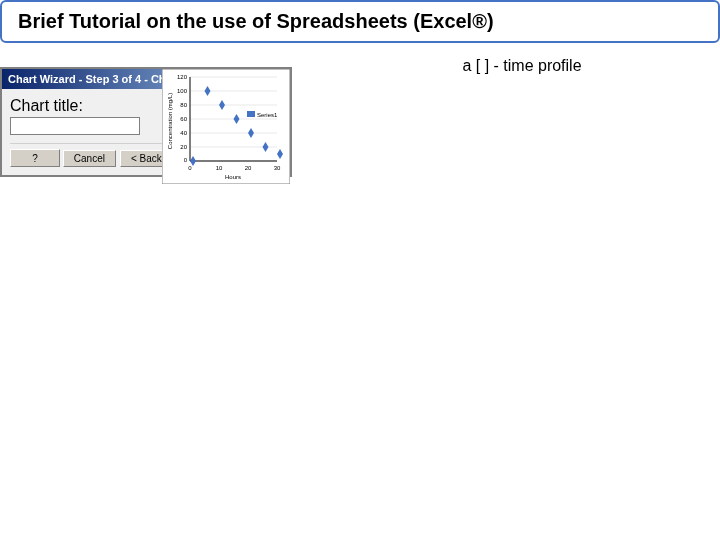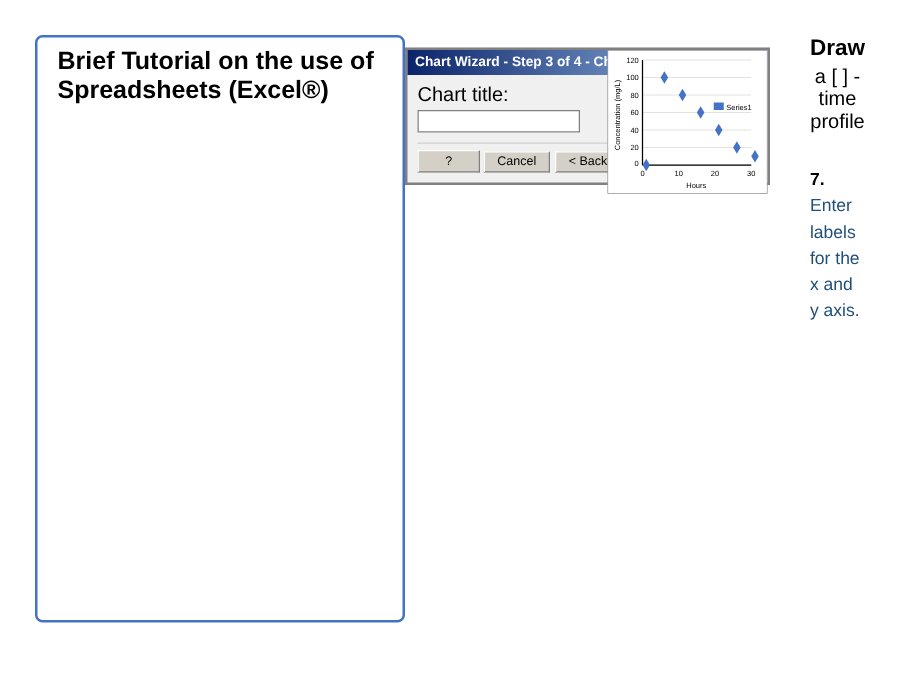--- a/index.html
+++ b/index.html
@@ -8,22 +8,23 @@
       height: 540px;
       background: #ffffff;
       font-family: Arial, sans-serif;
       overflow: hidden;
     }
 
     .slide-container {
       width: 720px;
       height: 540px;
       background: white;
-      padding: 28px;
-      display: flex;
+      padding: 0;
+      display: flex;
+      flex-direction: column;
     }
 
     .slide-title {
       border: 2px solid #4472C4;
       border-radius: 6px;
       padding: 8px 16px;
       font-size: 20px;
       font-weight: bold;
       color: #000;
       margin-bottom: 14px;
@@ -319,23 +320,19 @@
               <button class="btn">&lt; Back</button>
               <button class="btn">Next &gt;</button>
               <button class="btn">Brief</button>
             </div>
           </div>
         </div>
       </div>
     </div>
 
     <div class="right-panel">
-      <div class="draw-label">Draw</div>
       <div class="draw-sublabel">a [ ] - time profile</div>
 
       <div class="right-text">
-        <div class="step">
-          <strong>7.</strong> <span class="blue-text">Enter labels for the x and y axis.</span>
-        </div>
       </div>
     </div>
   </div>
 </div>
 
 </body></html>

